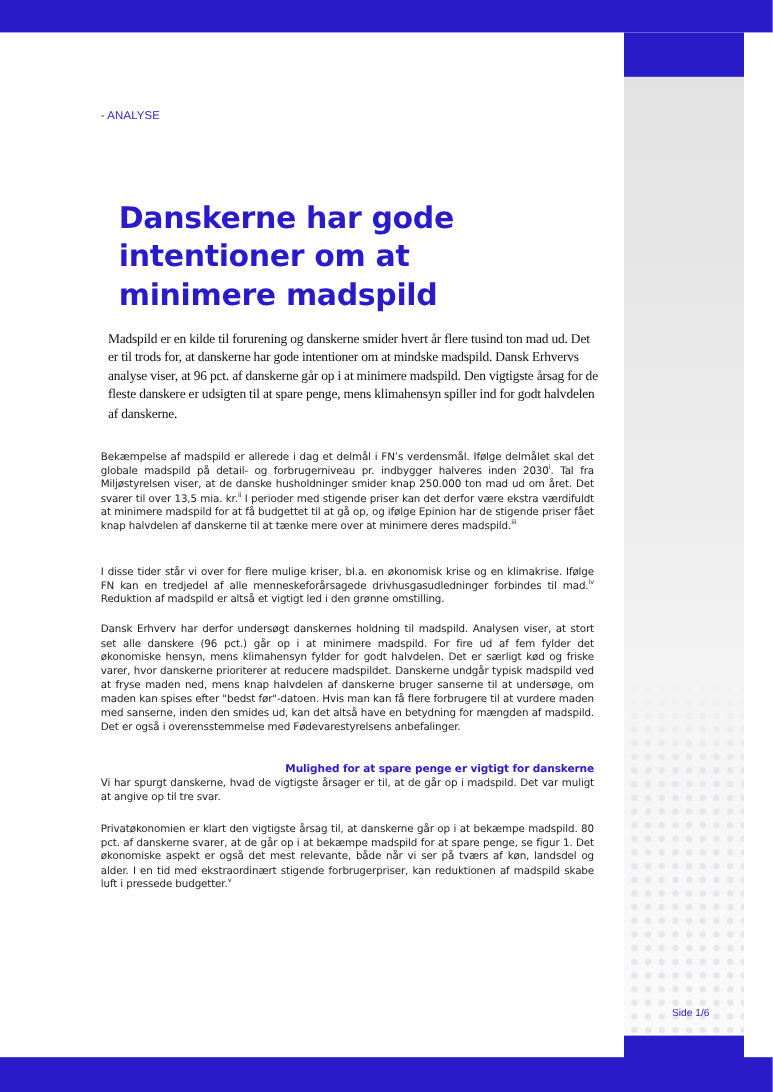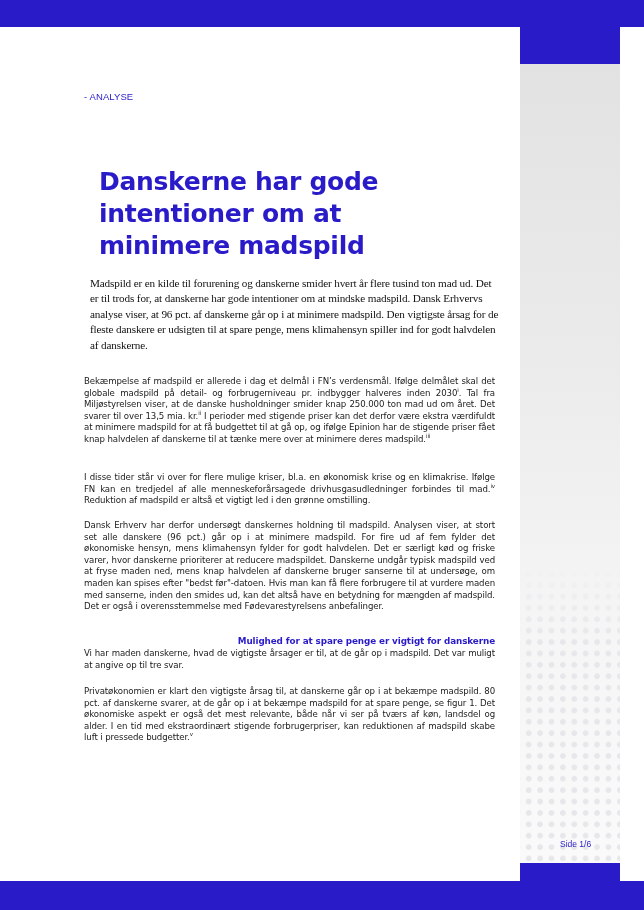--- a/index.html
+++ b/index.html
@@ -77,17 +77,17 @@
 
 <p class="lead">Madspild er en kilde til forurening og danskerne smider hvert år flere tusind ton mad ud. Det er til trods for, at danskerne har gode intentioner om at mindske madspild. Dansk Erhvervs analyse viser, at 96 pct. af danskerne går op i at minimere madspild. Den vigtigste årsag for de fleste danskere er udsigten til at spare penge, mens klimahensyn spiller ind for godt halvdelen af danskerne.</p>
 
 <p class="body-p" style="top:376px"><span>Bekæmpelse af madspild er allerede i dag et delmål i FN’s verdensmål. Ifølge delmålet skal det globale madspild på detail- og forbrugerniveau pr. indbygger halveres inden 2030</span><sup>i</sup><span>. Tal fra Miljøstyrelsen viser, at de danske husholdninger smider knap 250.000 ton mad ud om året. Det svarer til over 13,5 mia. kr.</span><sup>ii</sup><span> I perioder med stigende priser kan det derfor være ekstra værdifuldt at minimere madspild for at få budgettet til at gå op, og ifølge Epinion har de stigende priser fået knap halvdelen af danskerne til at tænke mere over at minimere deres madspild.</span><sup>iii</sup></p>
 
 <p class="body-p" style="top:472px"><span>I disse tider står vi over for flere mulige kriser, bl.a. en økonomisk krise og en klimakrise. Ifølge FN kan en tredjedel af alle menneskeforårsagede drivhusgasudledninger forbindes til mad.</span><sup>iv</sup><span> Reduktion af madspild er altså et vigtigt led i den grønne omstilling.</span></p>
 
 <p class="body-p" style="top:520px">Dansk Erhverv har derfor undersøgt danskernes holdning til madspild. Analysen viser, at stort set alle danskere (96 pct.) går op i at minimere madspild. For fire ud af fem fylder det økonomiske hensyn, mens klimahensyn fylder for godt halvdelen. Det er særligt kød og friske varer, hvor danskerne prioriterer at reducere madspildet. Danskerne undgår typisk madspild ved at fryse maden ned, mens knap halvdelen af danskerne bruger sanserne til at undersøge, om maden kan spises efter "bedst før"-datoen. Hvis man kan få flere forbrugere til at vurdere maden med sanserne, inden den smides ud, kan det altså have en betydning for mængden af madspild. Det er også i overensstemmelse med Fødevarestyrelsens anbefalinger.</p>
 
 <h2 class="subheading">Mulighed for at spare penge er vigtigt for danskerne</h2>
-<p class="body-p" style="top:648px">Vi har maden danskerne, hvad de vigtigste årsager er til, at de går op i madspild. Det var muligt at angive op til tre svar.</p>
+<p class="body-p" style="top:648px">Vi har spurgt danskerne, hvad de vigtigste årsager er til, at de går op i madspild. Det var muligt at angive op til tre svar.</p>
 
 <p class="body-p" style="top:686px"><span>Privatøkonomien er klart den vigtigste årsag til, at danskerne går op i at bekæmpe madspild. 80 pct. af danskerne svarer, at de går op i at bekæmpe madspild for at spare penge, se figur 1. Det økonomiske aspekt er også det mest relevante, både når vi ser på tværs af køn, landsdel og alder. I en tid med ekstraordinært stigende forbrugerpriser, kan reduktionen af madspild skabe luft i pressede budgetter.</span><sup>v</sup></p>
 
 <div class="page-number">Side 1/6</div>
 
 </body></html>

